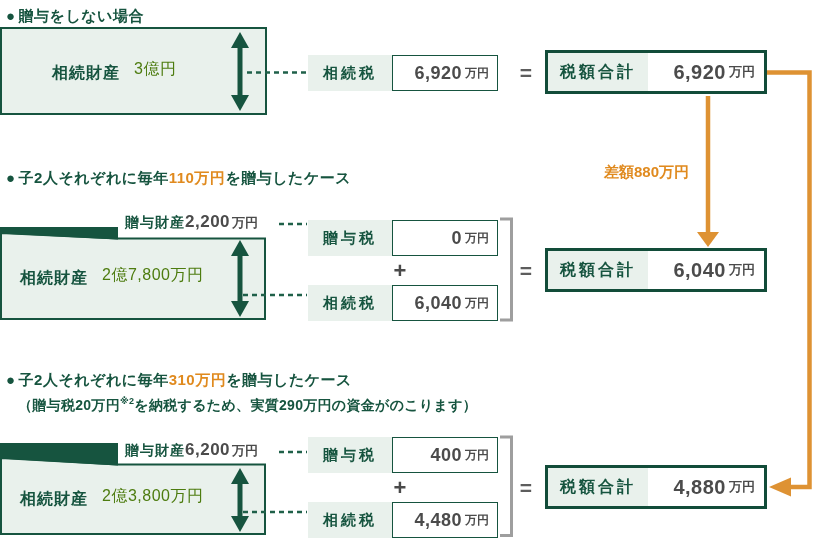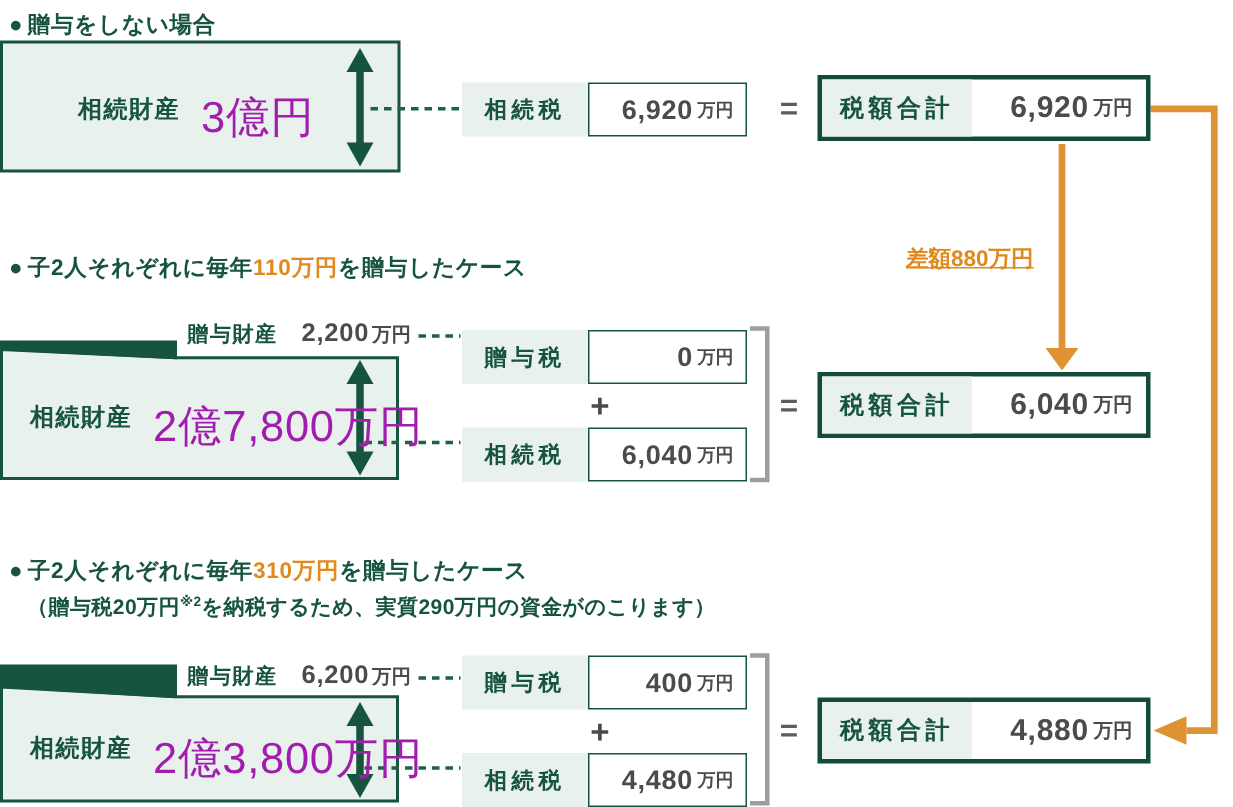--- a/index.html
+++ b/index.html
@@ -16,24 +16,24 @@
   .orange{stroke:#de9233;stroke-width:4.5;fill:none;}
   .orangehead{fill:#de9233;}
 
   .h{position:absolute;z-index:2;font-weight:bold;font-size:15px;color:#16543f;white-space:nowrap;letter-spacing:.5px;}
   .h .bullet{margin-right:3px;}
   .h .hl{color:#e08a1e;}
   .sub{position:absolute;z-index:2;font-weight:bold;font-size:14px;color:#16543f;white-space:nowrap;letter-spacing:.3px;}
   .sub sup{font-size:9px;}
 
   .estL{position:absolute;z-index:2;font-weight:bold;font-size:16px;color:#16543f;letter-spacing:1px;white-space:nowrap;}
-  .estV{position:absolute;z-index:2;font-size:29px;color:#a21caf;white-space:nowrap;letter-spacing:.5px;text-align:center;}
+  .estV{position:absolute;z-index:2;font-size:16px;color:#4d7c0f;white-space:nowrap;letter-spacing:.5px;text-align:center;}
 
   .gift{position:absolute;z-index:2;display:flex;align-items:baseline;white-space:nowrap;}
-  .gift .gl{font-weight:bold;font-size:14px;color:#16543f;letter-spacing:1px;margin-right:16px;text-align:center;}
+  .gift .gl{font-weight:bold;font-size:14px;color:#16543f;letter-spacing:1px;margin-right:0;text-align:center;}
   .gift .num{font-weight:bold;font-size:17px;color:#4b4b4b;letter-spacing:.5px;}
   .gift .unit{font-weight:bold;font-size:13px;color:#4b4b4b;margin-left:2px;}
 
   .taxbox{position:absolute;z-index:2;width:190px;height:36px;display:flex;box-sizing:border-box;}
   .taxbox .tname{width:84px;background:#e9f1ec;color:#16543f;font-weight:bold;font-size:15px;
     display:flex;align-items:center;justify-content:center;letter-spacing:3px;}
   .taxbox .tval{flex:1;background:#fff;border:1.5px solid #16543f;box-sizing:border-box;
     display:flex;align-items:center;justify-content:flex-end;padding-right:8px;}
   .taxbox .num{font-weight:bold;font-size:18px;color:#4b4b4b;letter-spacing:.5px;}
   .taxbox .unit{font-weight:bold;font-size:12px;color:#4b4b4b;margin-left:3px;}
@@ -43,21 +43,21 @@
   .totalbox .tname{width:100px;background:#e9f1ec;color:#16543f;font-weight:bold;font-size:16px;
     display:flex;align-items:center;justify-content:center;letter-spacing:3px;}
   .totalbox .tval{flex:1;display:flex;align-items:center;justify-content:flex-end;padding-right:9px;}
   .totalbox .num{font-weight:bold;font-size:20px;color:#4b4b4b;letter-spacing:.5px;}
   .totalbox .unit{font-weight:bold;font-size:13px;color:#4b4b4b;margin-left:3px;}
 
   .eq{position:absolute;z-index:2;left:516px;width:20px;text-align:center;
     font-size:21px;font-weight:bold;color:#5d5d5d;}
   .plus{position:absolute;z-index:2;left:390px;width:20px;text-align:center;
     font-size:22px;font-weight:bold;color:#4a4a4a;}
-  .diff{position:absolute;z-index:2;font-weight:bold;font-size:15px;color:#e08a1e;white-space:nowrap;text-decoration:underline;}
+  .diff{position:absolute;z-index:2;font-weight:bold;font-size:15px;color:#e08a1e;white-space:nowrap;}
 </style>
 </head>
 <body>
 
 <div class="canvas">
 
   <svg class="layer" width="822" height="538" viewBox="0 0 822 538">
 
     <rect class="boxfill" x="1" y="28" width="265" height="86"></rect>
 

